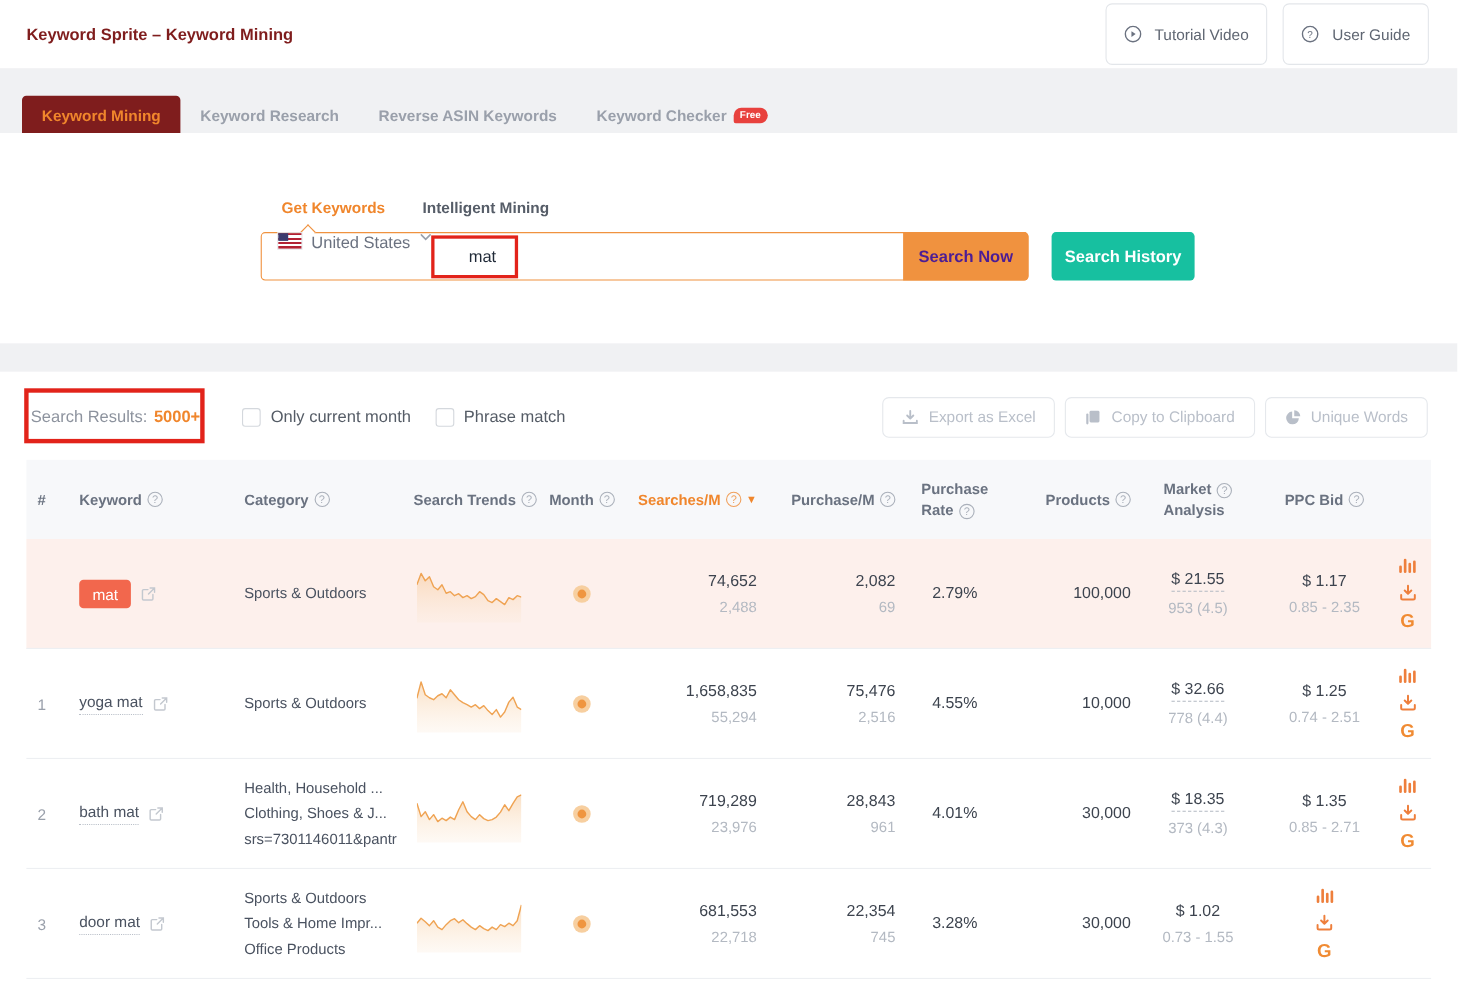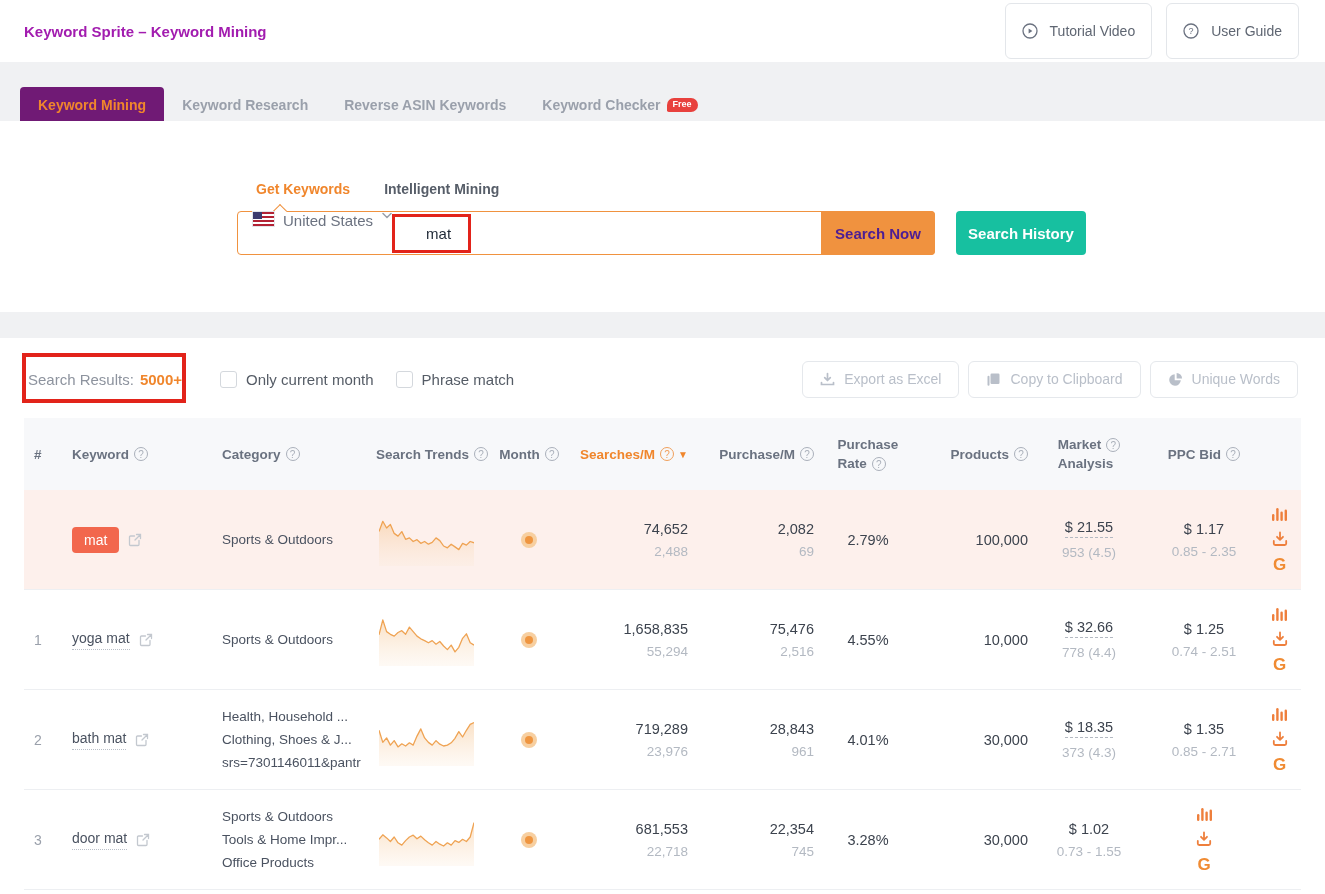--- a/index.html
+++ b/index.html
@@ -1,29 +1,29 @@
 <!DOCTYPE html>
 <html><head>
 <meta charset="utf-8">
 <style>
   * { margin:0; padding:0; box-sizing:border-box; }
   html,body { width:1325px; height:894px; overflow:hidden; }
   body { font-family:"Liberation Sans", sans-serif; background:#ffffff; color:#4a5260; position:relative; }
 
   
   .top-header { height:62px; background:#fff; display:flex; align-items:center; justify-content:space-between; padding:0 26px 0 24px; }
-  .page-title { font-size:15px; font-weight:bold; color:#a21caf; }
+  .page-title { font-size:15px; font-weight:bold; color:#7f1d1d; }
   .hdr-btns { display:flex; gap:14px; }
   .hdr-btn { display:flex; align-items:flex-end; gap:12px; border:1px solid #e3e6ea; border-radius:6px; background:#fff; padding:19px 16px; font-size:14px; color:#5f6672; cursor:pointer; }
   .hdr-btn svg { display:block; }
 
   
   .tabs-band { height:59px; background:#f0f1f3; padding:25px 0 0 20px; display:flex; }
   .tab { padding:9px 18px 8px; font-size:14px; font-weight:bold; color:#9aa0ab; cursor:pointer; display:flex; align-items:center; gap:6px; }
-  .tab.active { background:#701a75; border-radius:4px 4px 0 0; color:#f0862c; }
+  .tab.active { background:#7f1d1d; border-radius:4px 4px 0 0; color:#f0862c; }
   .free-badge { background:#e8413d; color:#fff; font-size:9px; font-weight:bold; padding:2px 6px 3px; border-radius:8px 8px 8px 2px; line-height:1; }
 
   
   .search-panel { height:191px; background:#fff; position:relative; }
   .subtabs { position:absolute; top:60px; left:256px; display:flex; gap:34px; }
   .subtab { font-size:14px; font-weight:bold; color:#565d68; cursor:pointer; }
   .subtab.active { color:#f0862c; }
   .search-group { position:absolute; left:237px; top:90px; width:698px; height:44px; border:1px solid #f0923f; border-radius:4px; background:#fff; display:flex; align-items:stretch; }
   .notch { position:absolute; left:37px; top:-6px; width:10px; height:10px; background:#fff; border-left:1px solid #f0923f; border-top:1px solid #f0923f; transform:rotate(45deg); }
   .country-select { display:flex; align-items:flex-start; gap:9px; padding:0 16px 0 15px; cursor:pointer; }

